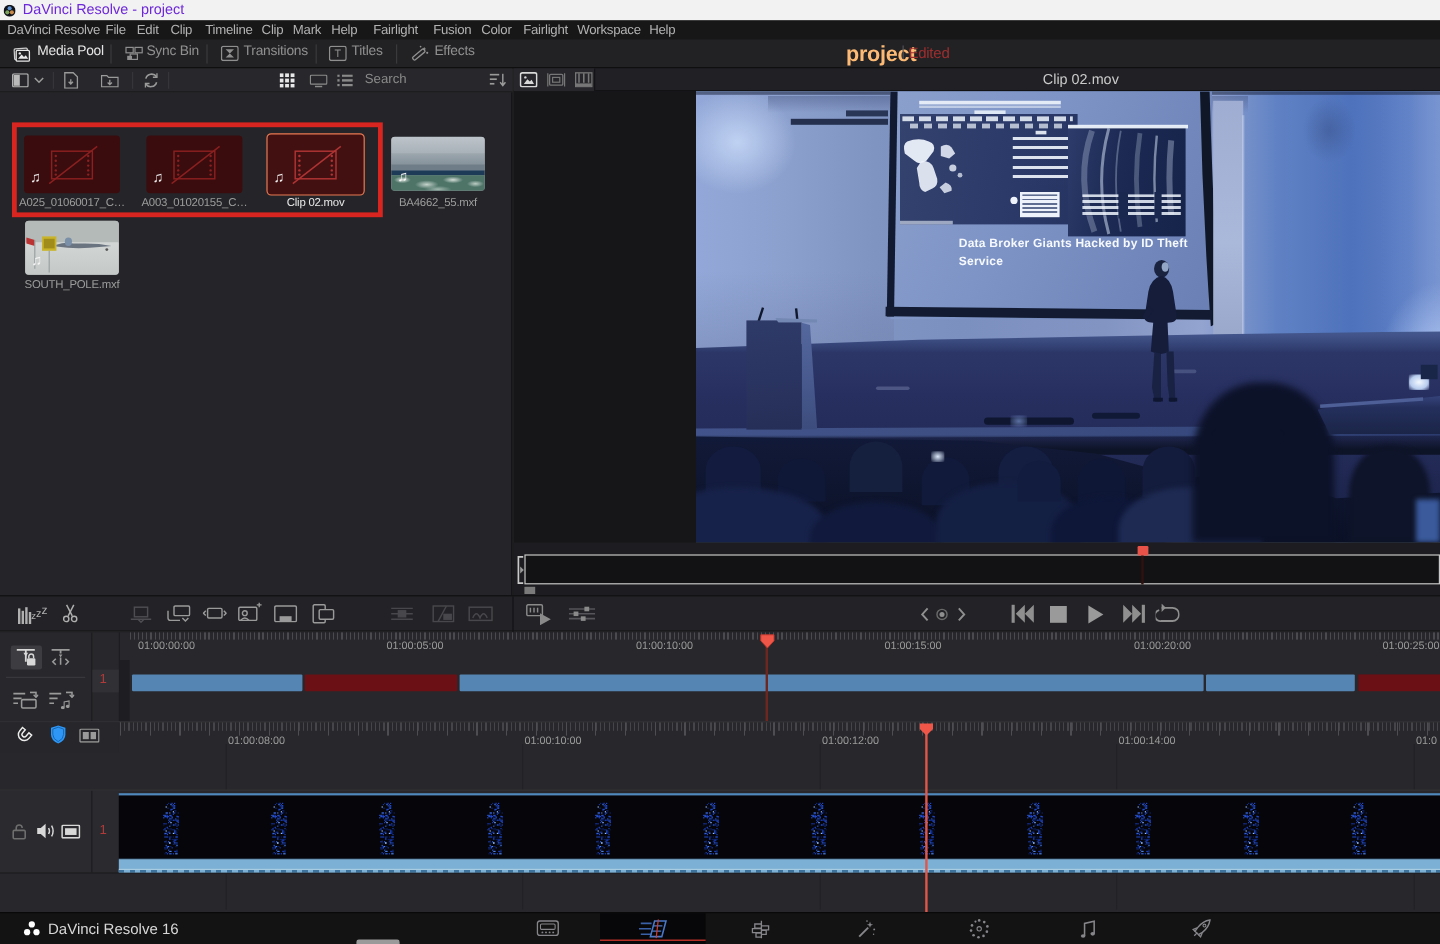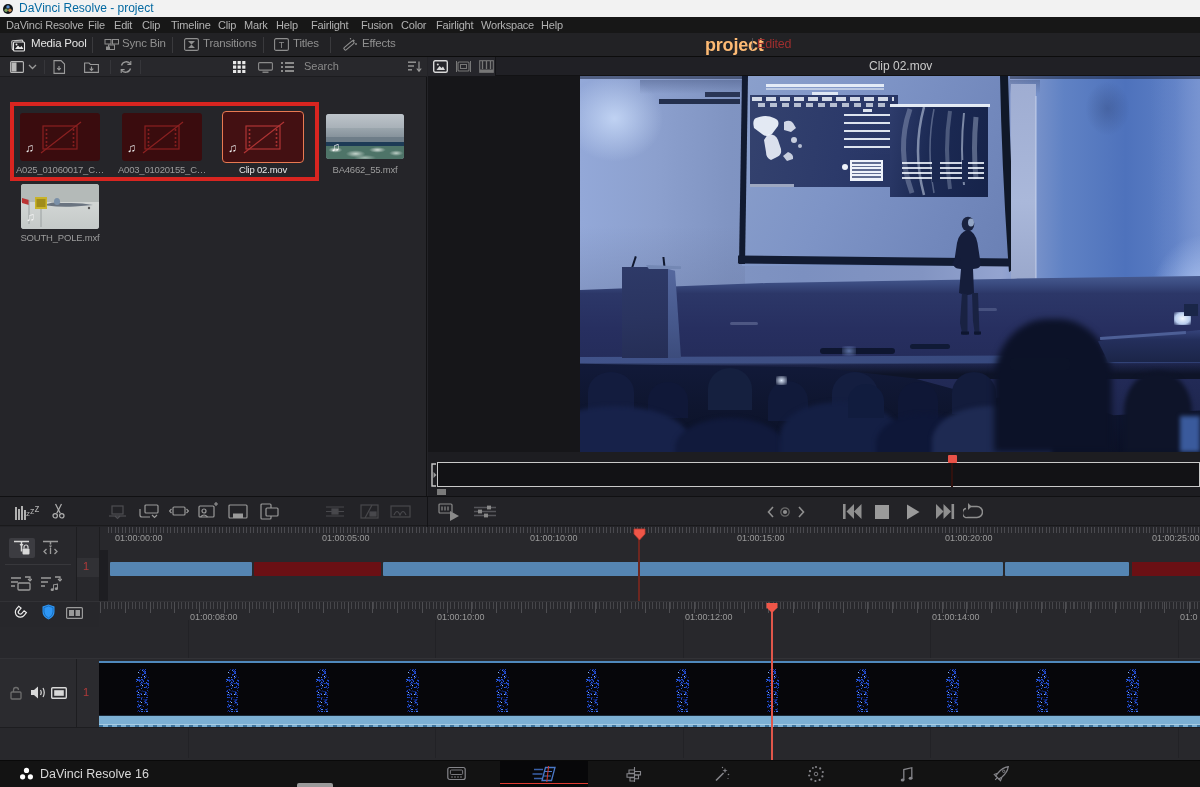--- a/index.html
+++ b/index.html
@@ -1,21 +1,21 @@
 <!DOCTYPE html>
 <html><head>
 <meta charset="utf-8">
 <style>
 * { margin:0; padding:0; box-sizing:border-box; }
 html,body { width:1200px; height:787px; overflow:hidden; background:#232327; font-family:"Liberation Sans", sans-serif; }
 #app { position:relative; width:1200px; height:787px; }
 .abs { position:absolute; }
 
 #titlebar { left:0; top:0; width:1200px; height:17px; background:#f2f2f2; }
-#titlebar .ttext { position:absolute; left:19px; top:1px; font-size:12px; color:#0369a1; }
+#titlebar .ttext { position:absolute; left:19px; top:1px; font-size:12px; color:#6d28d9; }
 
 #menubar { left:0; top:17px; width:1200px; height:16px; background:#171717; color:#b2b2b2; font-size:11px; letter-spacing:-0.2px; }
 #menubar span { position:absolute; top:2px; }
 
 #toolbar { left:0; top:33px; width:1200px; height:24px; background:#222225; border-bottom:1px solid #0c0c0c; color:#909090; font-size:11.5px; letter-spacing:-0.2px; }
 #toolbar .sep { position:absolute; top:4px; width:1px; height:16px; background:#3a3a3d; }
 #toolbar .lbl { position:absolute; top:4px; }
 
 #hdr-left { left:0; top:57px; width:427px; height:20px; background:#28282c; border-bottom:1px solid #1c1c1f; }
 #hdr-right { left:428px; top:57px; width:772px; height:19px; background:#202025; border-bottom:1px solid #121214; }
@@ -346,20 +346,21 @@
         </g>
       </svg>
       <div class="abs" style="left:310px;top:28px;width:100px;height:2.5px;background:rgba(238,244,252,0.95)"></div>
 
       <div class="abs" style="left:322px;top:86px;width:82px;height:18px;background:repeating-linear-gradient(rgba(238,244,252,0.85) 0 2px,rgba(20,30,60,0.2) 2px 5px)"></div>
       <div class="abs" style="left:352px;top:84px;width:8px;height:22px;background:#1a2850"></div>
       <div class="abs" style="left:382px;top:84px;width:6px;height:22px;background:#1a2850"></div>
 
       <div class="abs" style="left:170px;top:108px;width:44px;height:3px;background:rgba(230,238,250,0.6)"></div>
 
+      <div class="abs" style="left:219px;top:121px;width:260px;font-weight:bold;font-size:10px;color:#f6f9fd;line-height:14.5px;letter-spacing:0.2px;white-space:nowrap">Data Broker Giants Hacked by ID Theft<br>Service</div>
 
       <svg class="abs" style="left:155px;top:0" width="14" height="188" viewBox="0 0 14 188">
           <path d="M7 0 h6 L10 188 H4 Z" fill="#111a30"></path>
         </svg>
       <svg class="abs" style="left:416px;top:0" width="22" height="196" viewBox="0 0 22 196">
           <path d="M4 0 h8 q3 100 8 192 l-7 4 q-7 -98 -9 -196 Z" fill="#101828"></path>
         </svg>
       <div class="abs" style="left:158px;top:181px;width:272px;height:8px;background:#121b32;transform:rotate(0.6deg)"></div>
       <div class="abs" style="left:431px;top:8px;width:25px;height:196px;background:linear-gradient(#9fadd2,#aab8da 60%,#9aa8cc)"></div>
 

